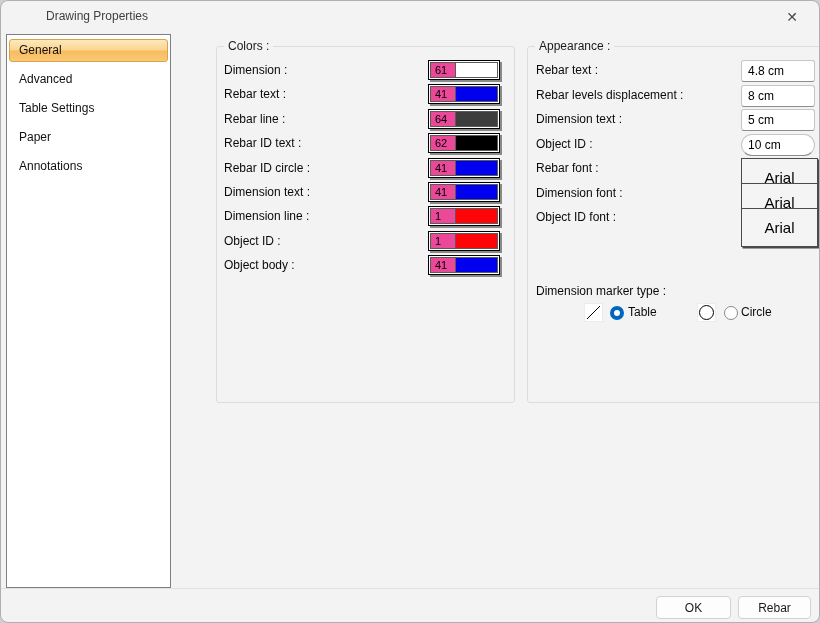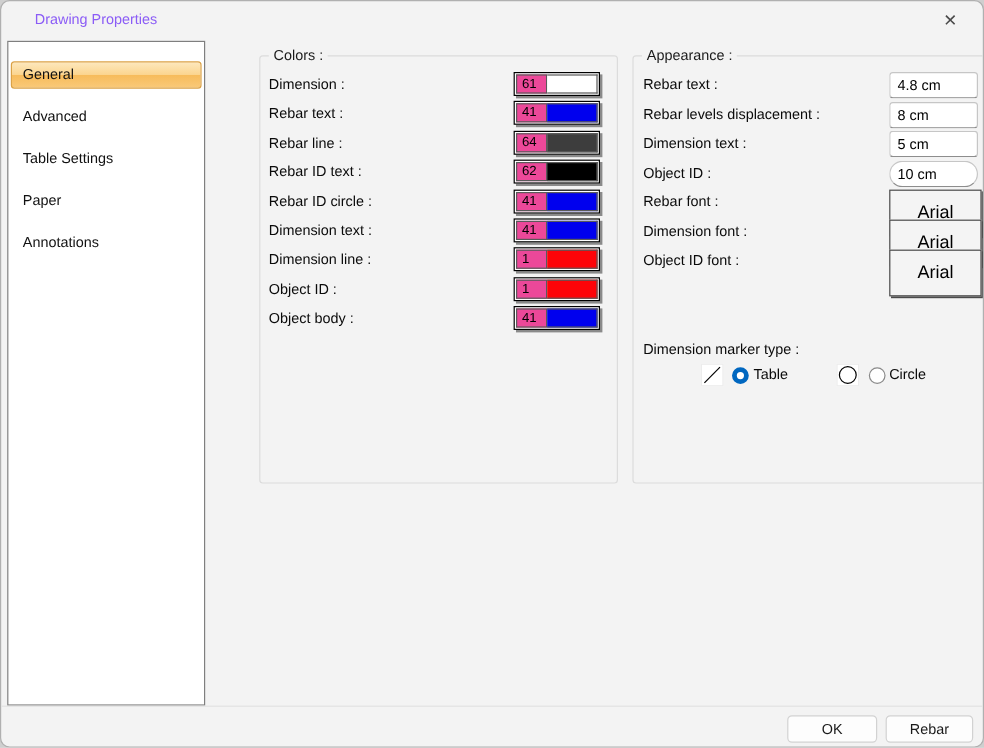--- a/index.html
+++ b/index.html
@@ -1,26 +1,26 @@
 <!DOCTYPE html>
 <html><head>
 <meta charset="utf-8">
 <style>
   html,body{margin:0;padding:0;background:#cfcfcf;font-family:"Liberation Sans",sans-serif;}
   .dialog{position:relative;width:818px;height:621px;background:#f3f3f3;border:1px solid #b0b0b0;
           border-radius:8px;overflow:hidden;margin:0;box-sizing:content-box;}
   
   .titlebar{position:absolute;left:0;top:0;right:0;height:32px;}
-  .title{position:absolute;left:28px;top:8px;font-size:12px;color:#8b5cf6;}
+  .title{position:absolute;left:45px;top:8px;font-size:12px;color:#404040;}
   .close-btn{position:absolute;right:8px;top:3px;width:38px;height:26px;border:none;background:transparent;
              font-size:14px;color:#4a4a4a;cursor:pointer;display:flex;align-items:center;justify-content:center;}
   
   .sidebar{position:absolute;left:5px;top:33px;width:165px;height:554px;background:#fff;
            border:1px solid #7f7f7f;box-sizing:border-box;padding-top:4px;}
-  .nav-item{height:21px;line-height:21px;margin:12px 2px 6px 2px;padding-left:9px;font-size:12px;color:#111;
+  .nav-item{height:21px;line-height:21px;margin:0 2px 6px 2px;padding-left:9px;font-size:12px;color:#111;
             border:1px solid transparent;border-radius:3px;cursor:default;}
   .nav-item.selected{background:linear-gradient(180deg,#fde8bd 0%,#fbd590 48%,#f7bc5c 52%,#f9c979 100%);
             border:1px solid #dba247;color:#111;}
   
   .group{position:absolute;top:45px;height:357px;border:1px solid #dcdcdc;border-radius:3px;box-sizing:border-box;margin-left:22px;}
   .group-label{position:absolute;top:-8px;left:7px;background:#f3f3f3;padding:0 4px;font-size:12px;color:#1a1a1a;}
   #colors-group{left:193px;width:299px;}
   #appearance-group{left:504px;width:304px;}
   .row-label{position:absolute;font-size:12px;color:#0a0a0a;white-space:nowrap;}
   

